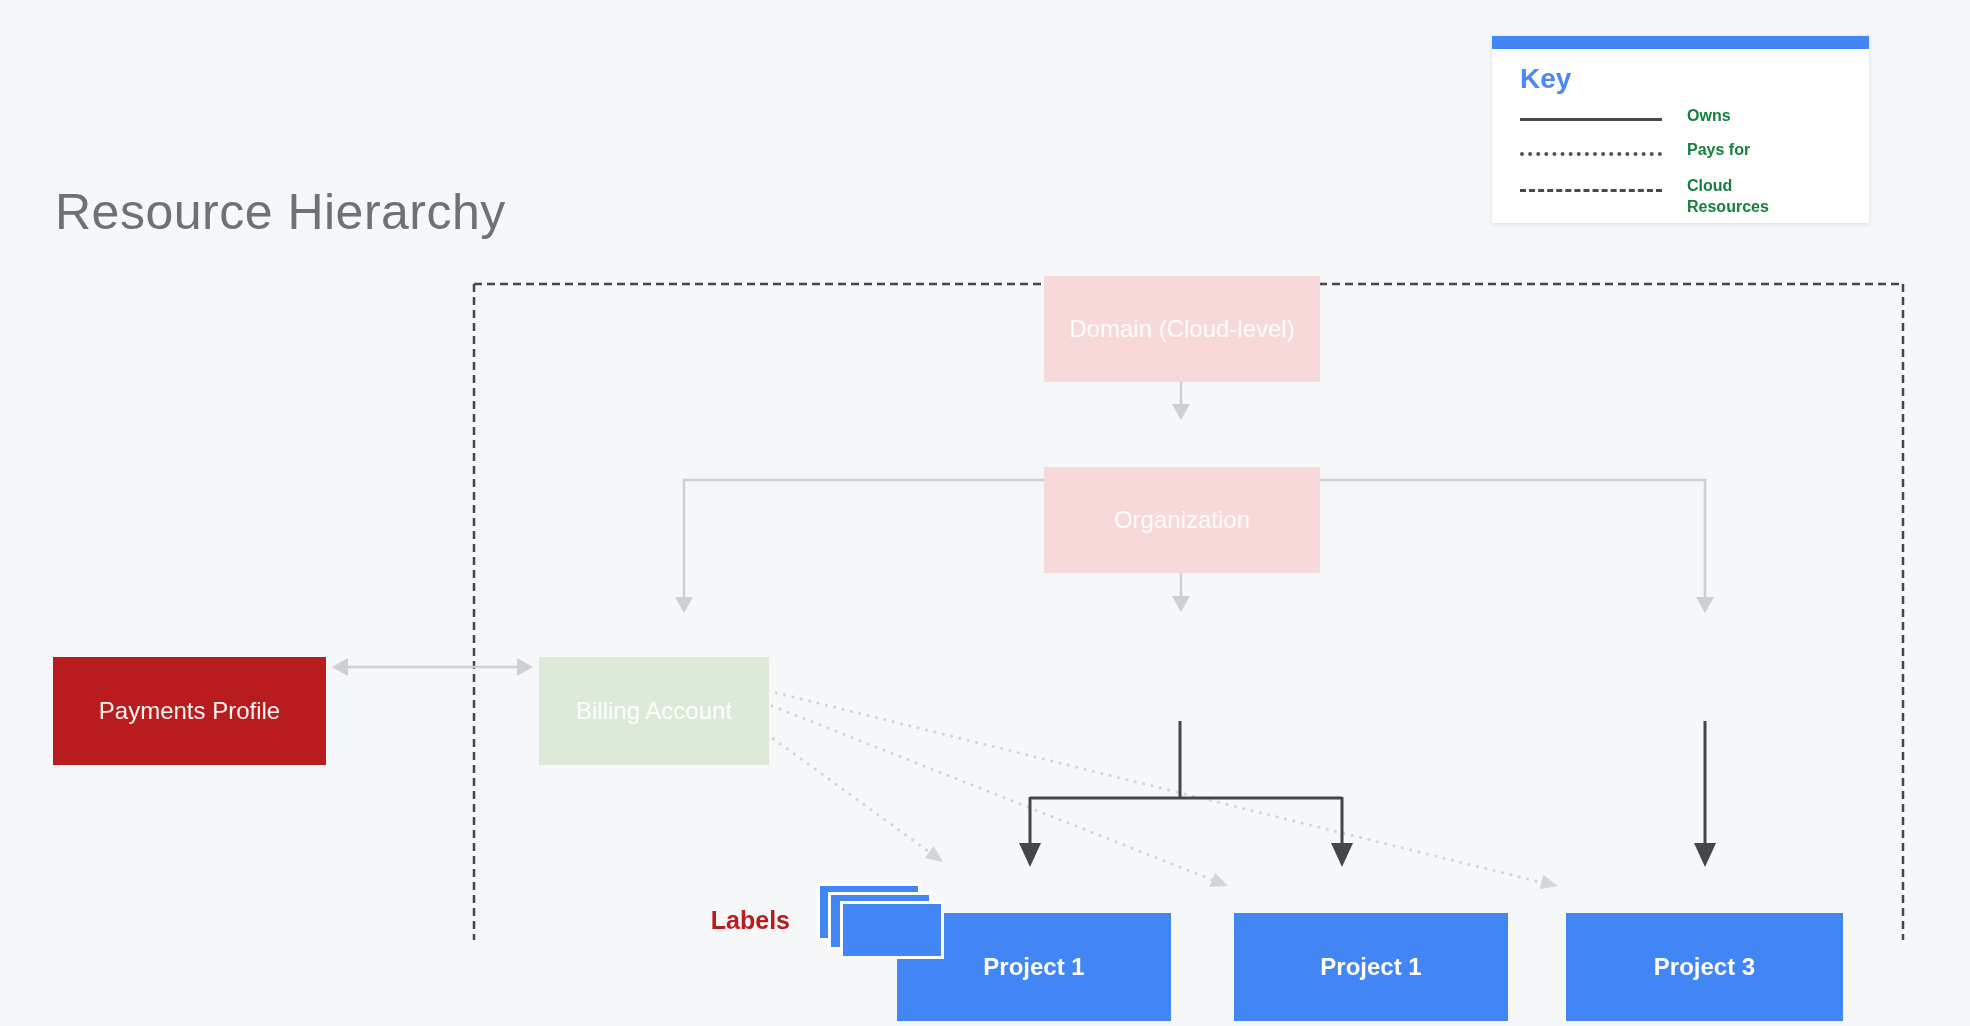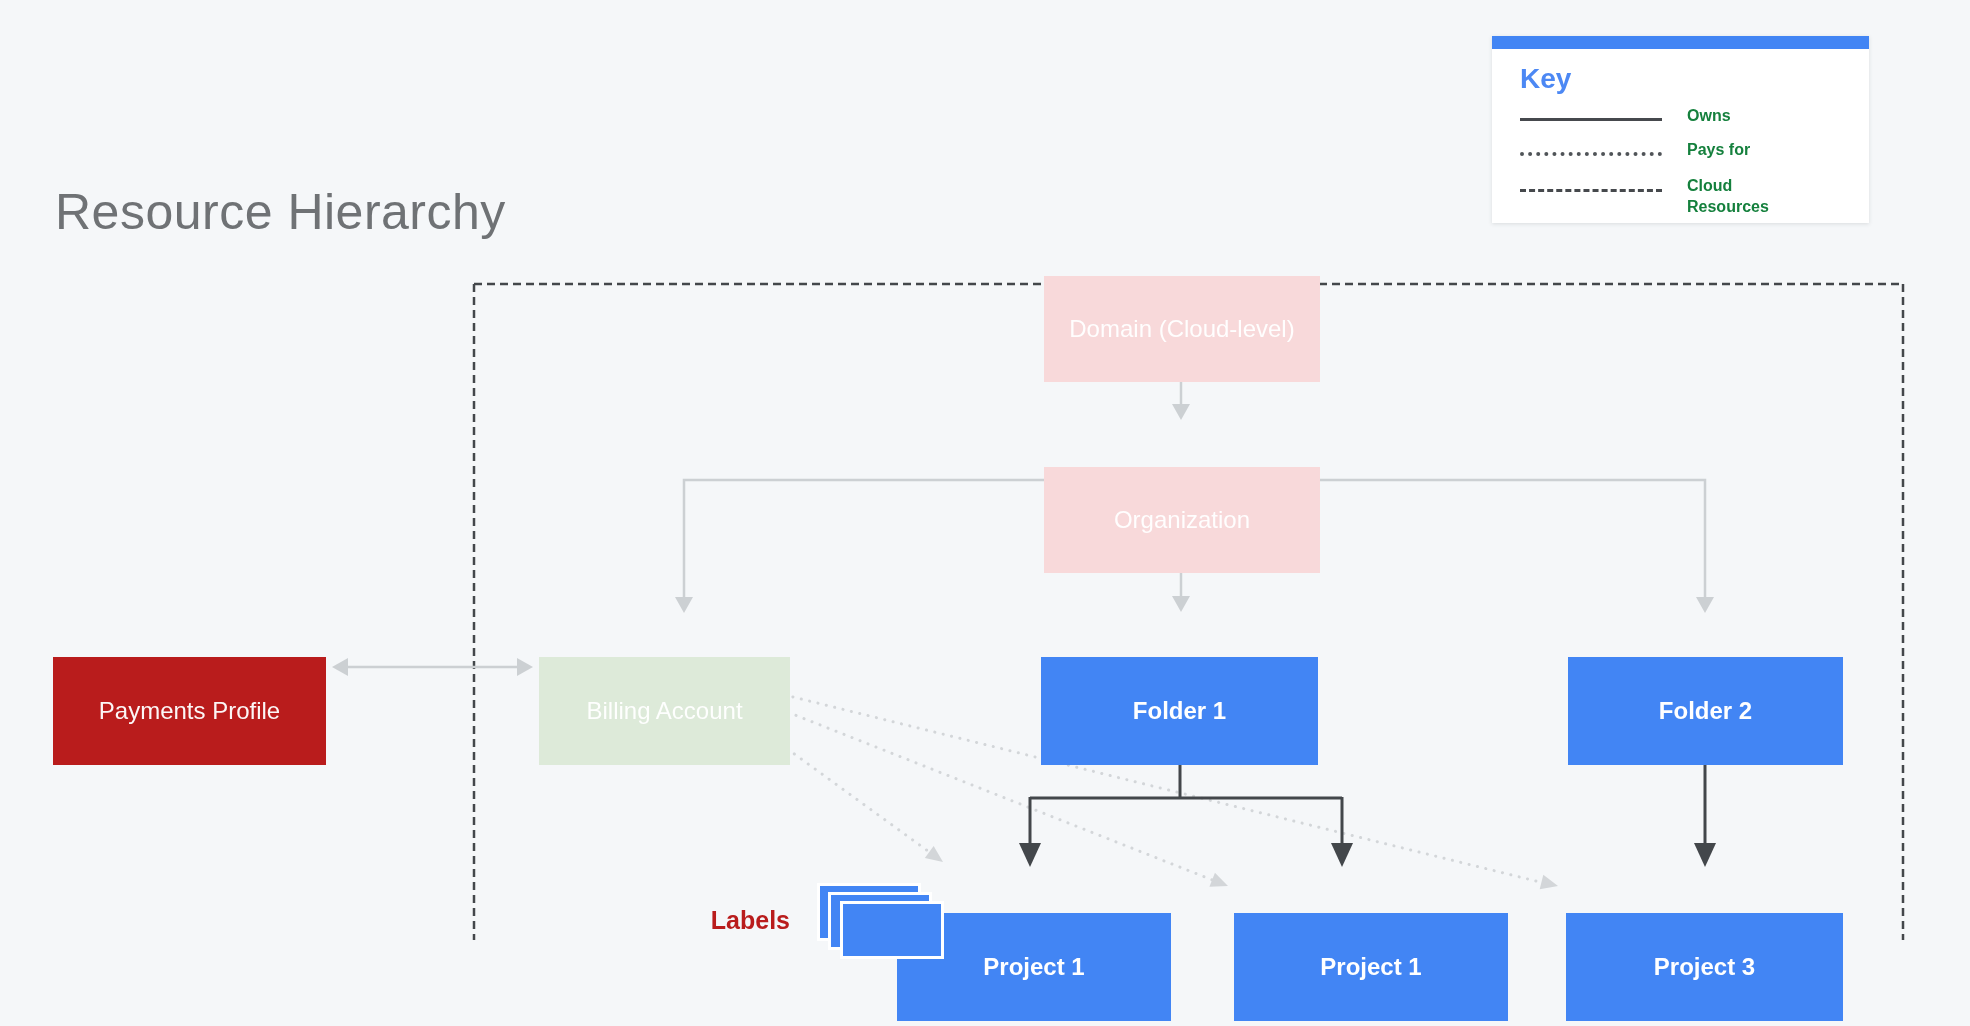--- a/index.html
+++ b/index.html
@@ -19,21 +19,21 @@
     font-size:24px; color:rgba(255,255,255,0.96); text-align:center;margin-top:44px;
   }
   .node.pink {background:#f8d9da;}
   .node.green{background:#ddead9;}
   .node.cream{background:#b91c1c;}
   .node.blue {background:#4285f4; font-weight:bold; color:#ffffff;}
 
   .n-domain      {left:1044px; top:232px; width:276px; height:106px;}
   .n-organization{left:1044px; top:423px; width:276px; height:106px;}
   .n-payments    {left:53px;   top:613px; width:273px; height:108px;}
-  .n-billing     {left:539px;  top:613px; width:251px; height:108px;}
+  .n-billing     {left:539px;  top:613px; width:230px; height:108px;}
   .n-folder1     {left:1041px; top:613px; width:277px; height:108px;}
   .n-folder2     {left:1568px; top:613px; width:275px; height:108px;}
   .n-project1    {left:897px;  top:869px; width:274px; height:108px;}
   .n-project2    {left:1234px; top:869px; width:274px; height:108px;}
   .n-project3    {left:1566px; top:869px; width:277px; height:108px;}
 
   .labels-caption{
     position:absolute; left:640px; top:906px; width:150px; z-index:3;
     text-align:right; font-size:25px; font-weight:bold; color:#b91c1c;
   }
@@ -131,26 +131,20 @@
   </div>
   <div class="node pink n-organization">
     <span>Organization</span>
   </div>
   <div class="node cream n-payments">
     <span>Payments Profile</span>
   </div>
   <div class="node green n-billing">
     <span>Billing Account</span>
   </div>
-  <div class="node blue n-folder1">
-    <span>Folder 1</span>
-  </div>
-  <div class="node blue n-folder2">
-    <span>Folder 2</span>
-  </div>
   <div class="node blue n-project1">
     <span>Project 1</span>
   </div>
   <div class="node blue n-project2">
     <span>Project 1</span>
   </div>
   <div class="node blue n-project3">
     <span>Project 3</span>
   </div>
 

